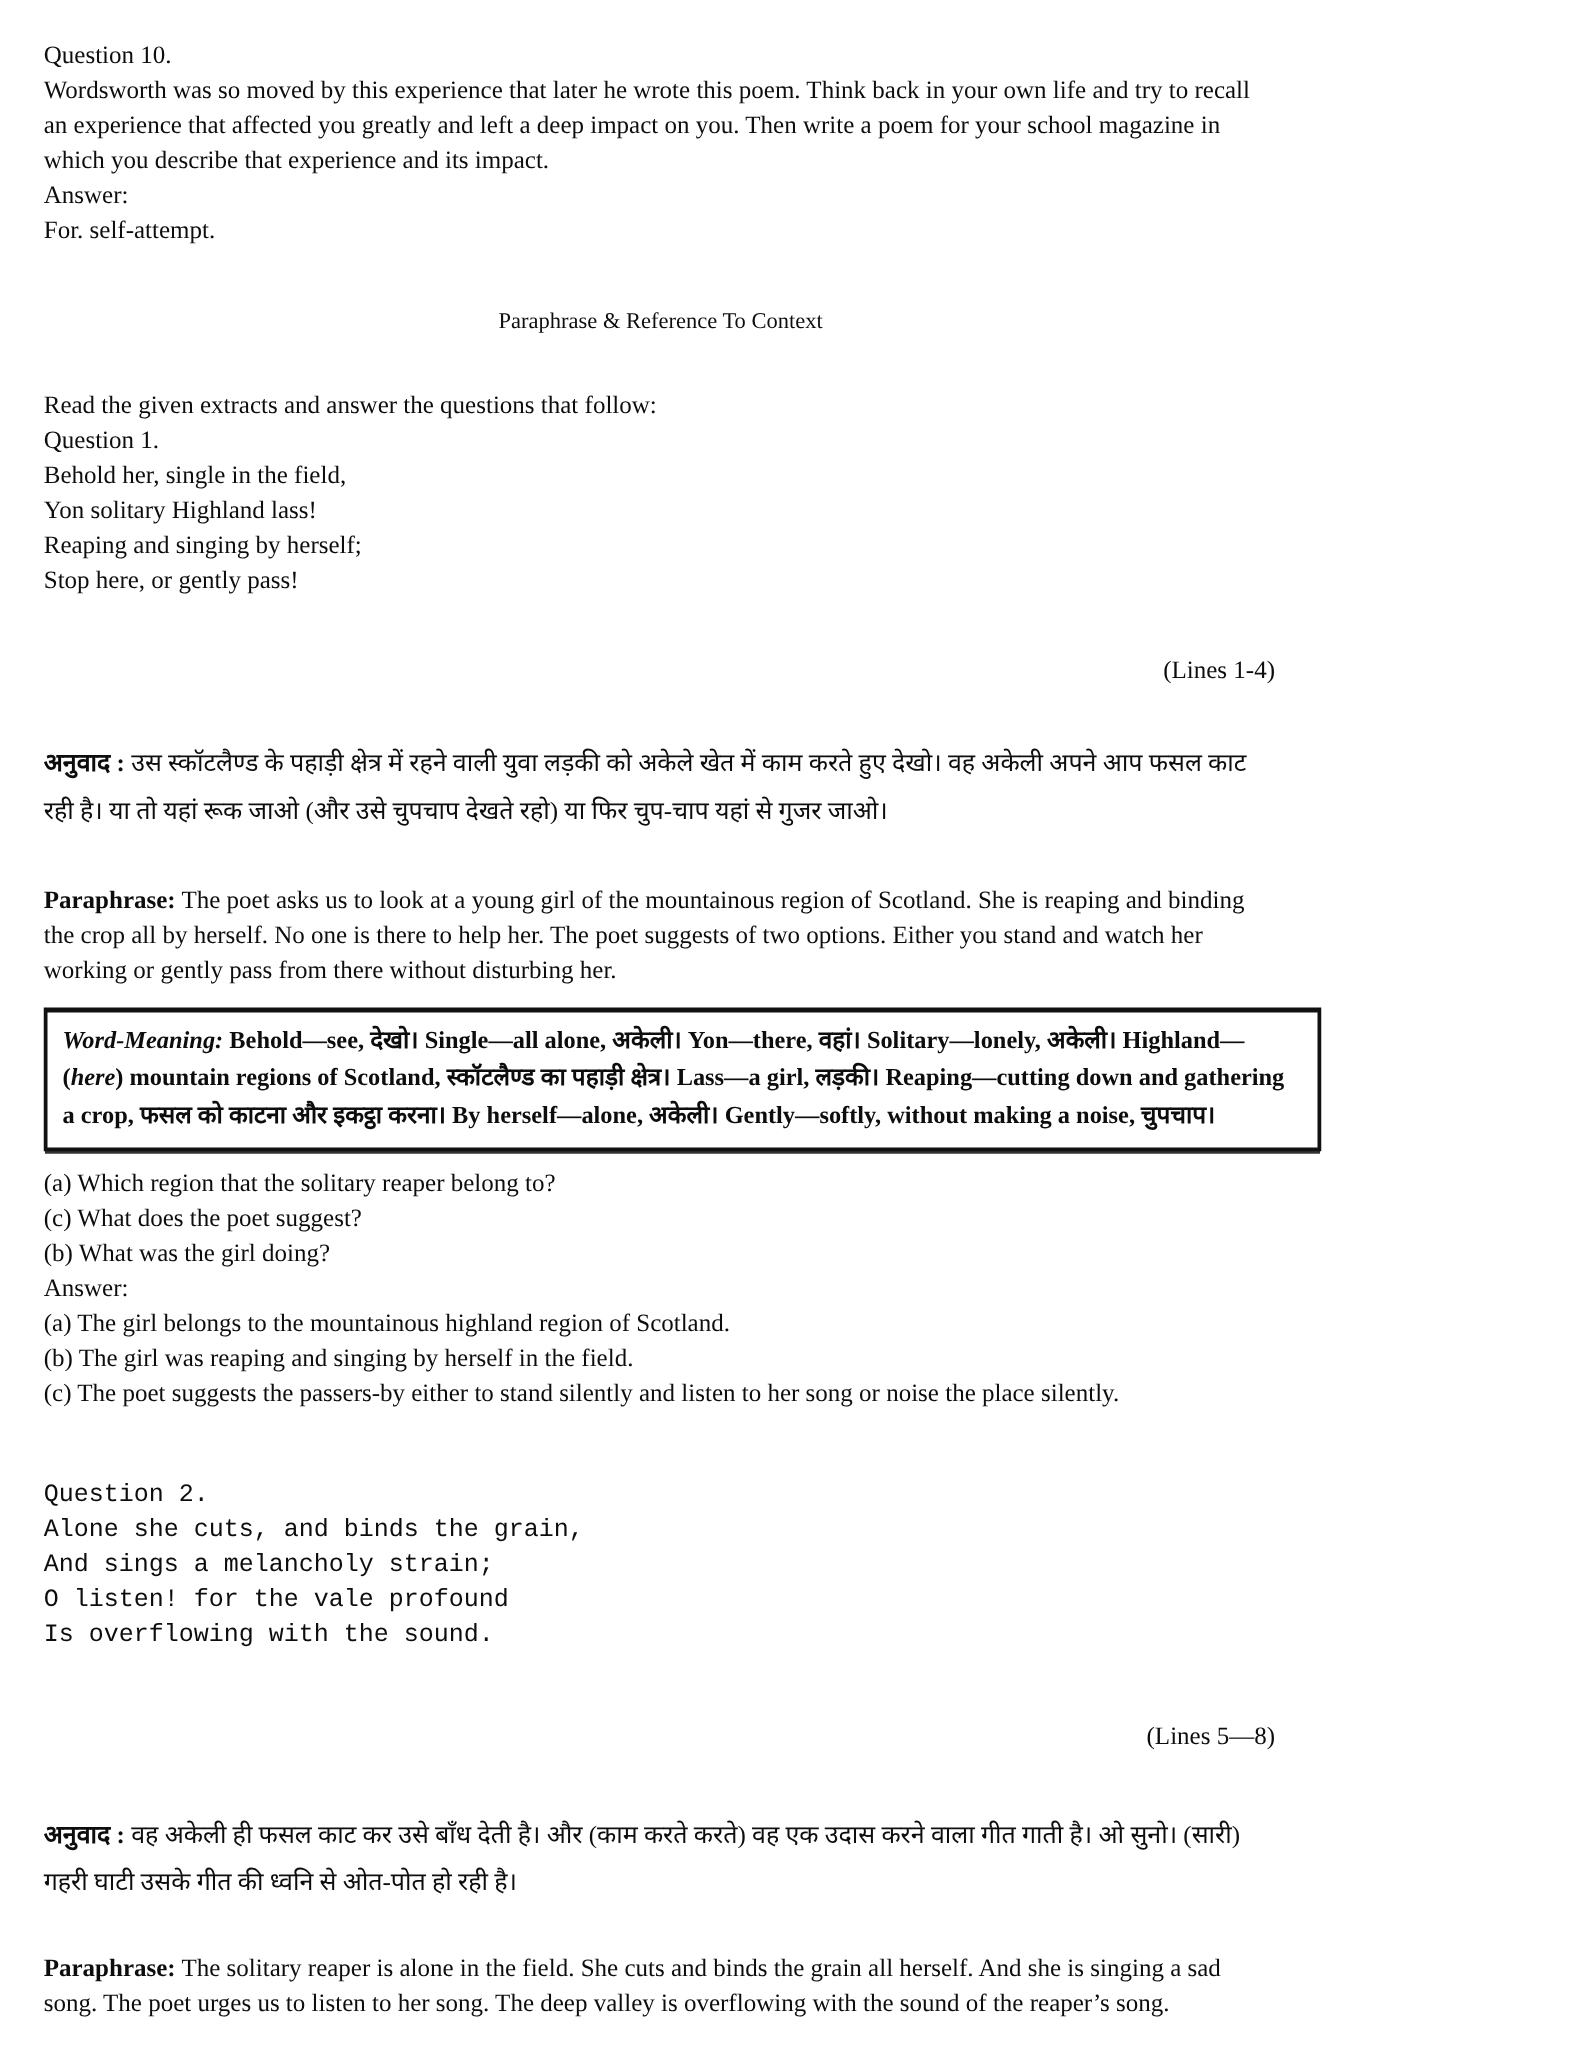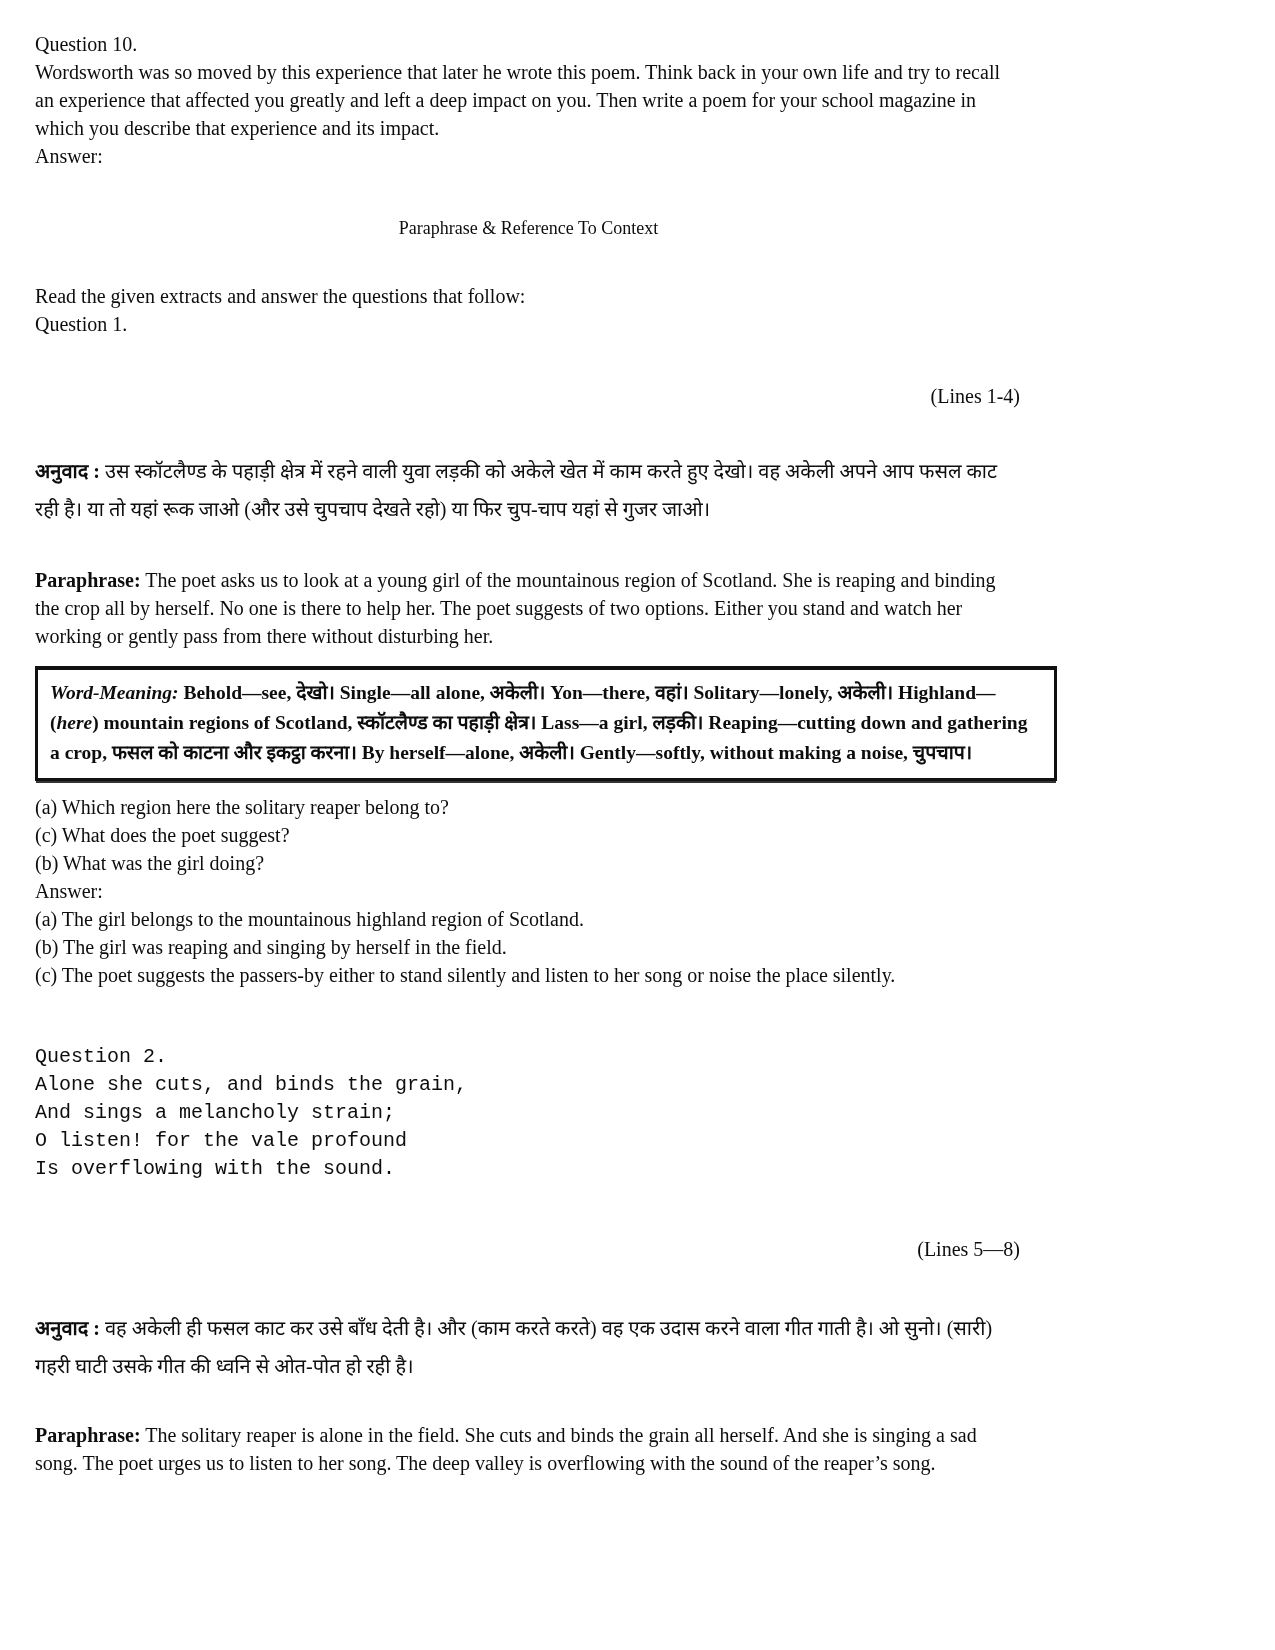--- a/index.html
+++ b/index.html
@@ -70,43 +70,50 @@
 </style>
 </head>
 <body>
 
 <div class="page">
 
   <div class="body-text">
     <div class="line">Question 10.</div>
     <div>Wordsworth was so moved by this experience that later he wrote this poem. Think back in your own life and try to recall an experience that affected you greatly and left a deep impact on you. Then write a poem for your school magazine in which you describe that experience and its impact.</div>
     <div class="line">Answer:</div>
+    <div class="line">For. self-attempt.</div>
   </div>
 
   <div class="section-heading">Paraphrase &amp; Reference To Context</div>
 
   <div class="body-text intro-block">
     <div class="line">Read the given extracts and answer the questions that follow:</div>
     <div class="line">Question 1.</div>
+    <div>
+      <div class="line">Behold her, single in the field,</div>
+      <div class="line">Yon solitary Highland lass!</div>
+      <div class="line">Reaping and singing by herself;</div>
+      <div class="line">Stop here, or gently pass!</div>
+    </div>
   </div>
 
   <div class="lines-ref">(Lines 1-4)</div>
 
   <div class="hindi-para">
     <span class="hindi-label">अनुवाद :</span><span> उस स्कॉटलैण्ड के पहाड़ी क्षेत्र में रहने वाली युवा लड़की को अकेले खेत में काम करते हुए देखो। वह अकेली अपने आप फसल काट रही है। या तो यहां रूक जाओ (और उसे चुपचाप देखते रहो) या फिर चुप-चाप यहां से गुजर जाओ।</span>
   </div>
 
   <div class="para-block">
     <span class="para-label">Paraphrase:</span><span> The poet asks us to look at a young girl of the mountainous region of Scotland. She is reaping and binding the crop all by herself. No one is there to help her. The poet suggests of two options. Either you stand and watch her working or gently pass from there without disturbing her.</span>
   </div>
 
   <div class="word-meaning-box"><span style="font-weight: 700; font-style: italic;">Word-Meaning: </span><span style="font-weight: 700;">Behold</span><span>—see, देखो। </span><span style="font-weight: 700;">Single</span><span>—all alone, अकेली। </span><span style="font-weight: 700;">Yon</span><span>—there, वहां। </span><span style="font-weight: 700;">Solitary</span><span>—lonely, अकेली। </span><span style="font-weight: 700;">Highland</span><span>—(</span><span style="font-style: italic;">here</span><span>) mountain regions of Scotland, स्कॉटलैण्ड का पहाड़ी क्षेत्र। </span><span style="font-weight: 700;">Lass</span><span>—a girl, लड़की। </span><span style="font-weight: 700;">Reaping</span><span>—cutting down and gathering a crop, फसल को काटना और इकट्ठा करना। </span><span style="font-weight: 700;">By herself</span><span>—alone, अकेली। </span><span style="font-weight: 700;">Gently</span><span>—softly, without making a noise, चुपचाप।</span></div>
 
   <div class="body-text sub-questions">
-    <div class="line">(a) Which region here the solitary reaper belong to?</div>
+    <div class="line">(a) Which region that the solitary reaper belong to?</div>
     <div class="line">(c) What does the poet suggest?</div>
     <div class="line">(b) What was the girl doing?</div>
   </div>
 
   <div class="body-text answers-block">
     <div class="line">Answer:</div>
     <div class="line">(a) The girl belongs to the mountainous highland region of Scotland.</div>
     <div class="line">(b) The girl was reaping and singing by herself in the field.</div>
     <div class="line">(c) The poet suggests the passers-by either to stand silently and listen to her song or noise the place silently.</div>
   </div>

